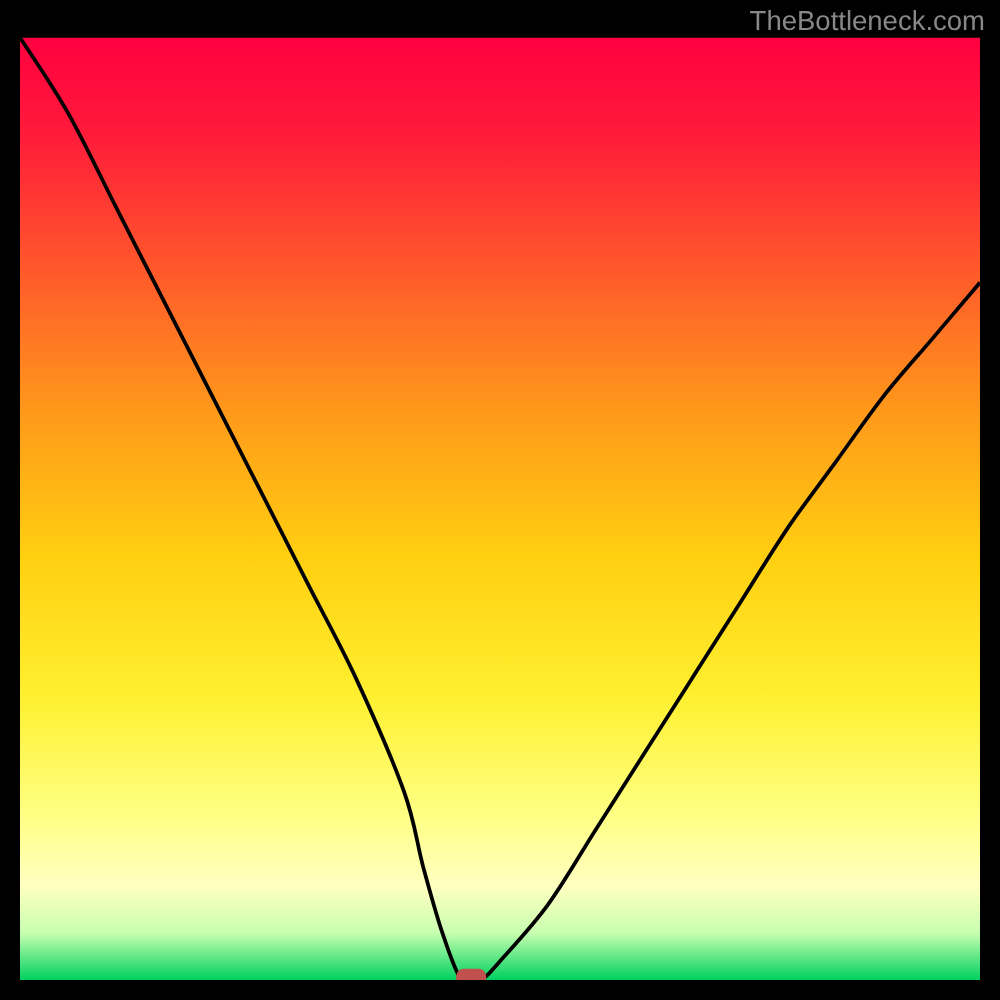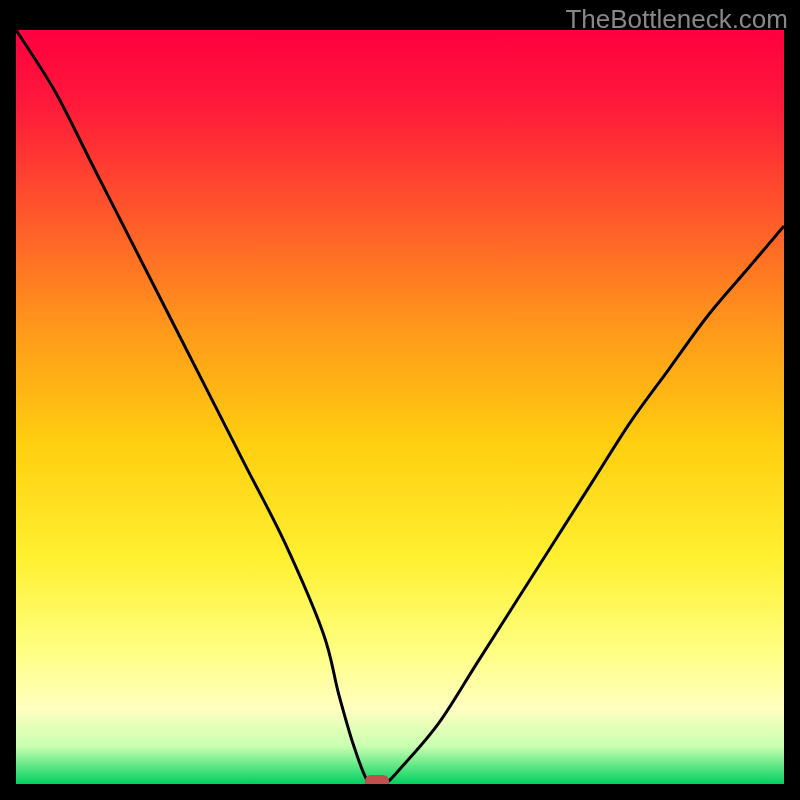--- a/index.html
+++ b/index.html
@@ -9,21 +9,21 @@
     height: 800px;
     background: #000;
     overflow: hidden;
   }
   .watermark {
     position: absolute;
     top: 4px;
     right: 12px;
     color: #888;
     font-family: Arial, sans-serif;
-    font-size: 26px;
+    font-size: 22px;
     z-index: 10;
   }
   .chart-wrap {
     position: absolute;
     left: 16px;
     top: 30px;
     width: 768px;
     height: 754px;
   }
   svg { display: block; }

